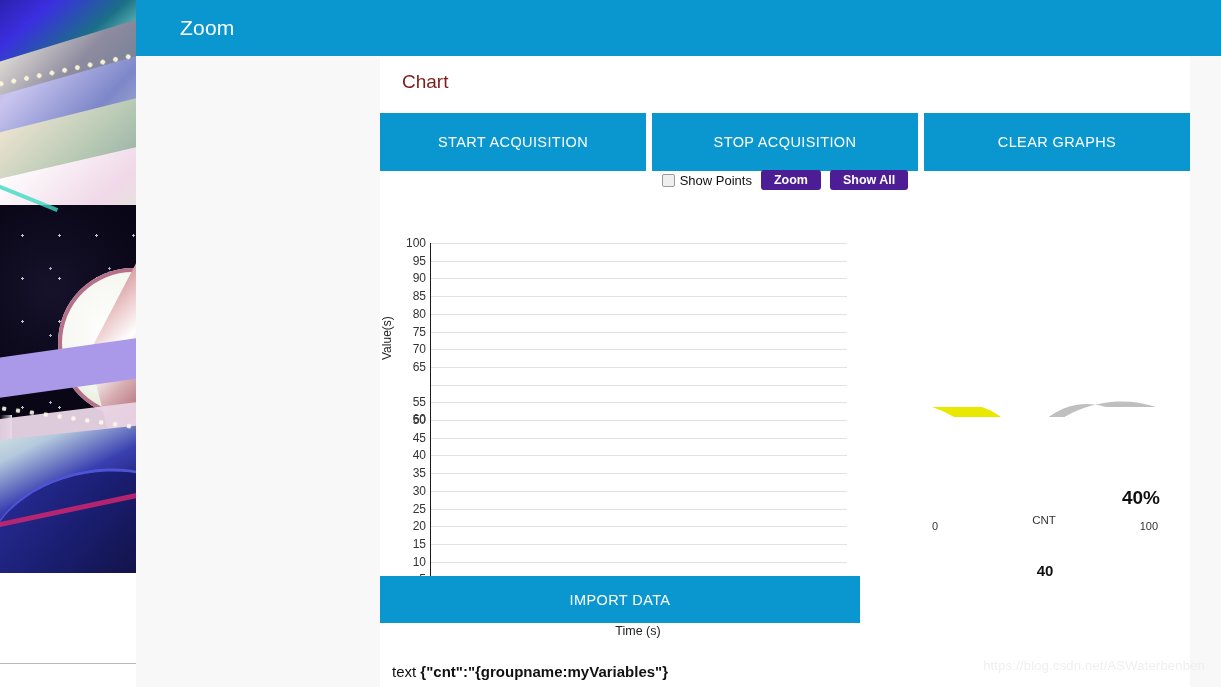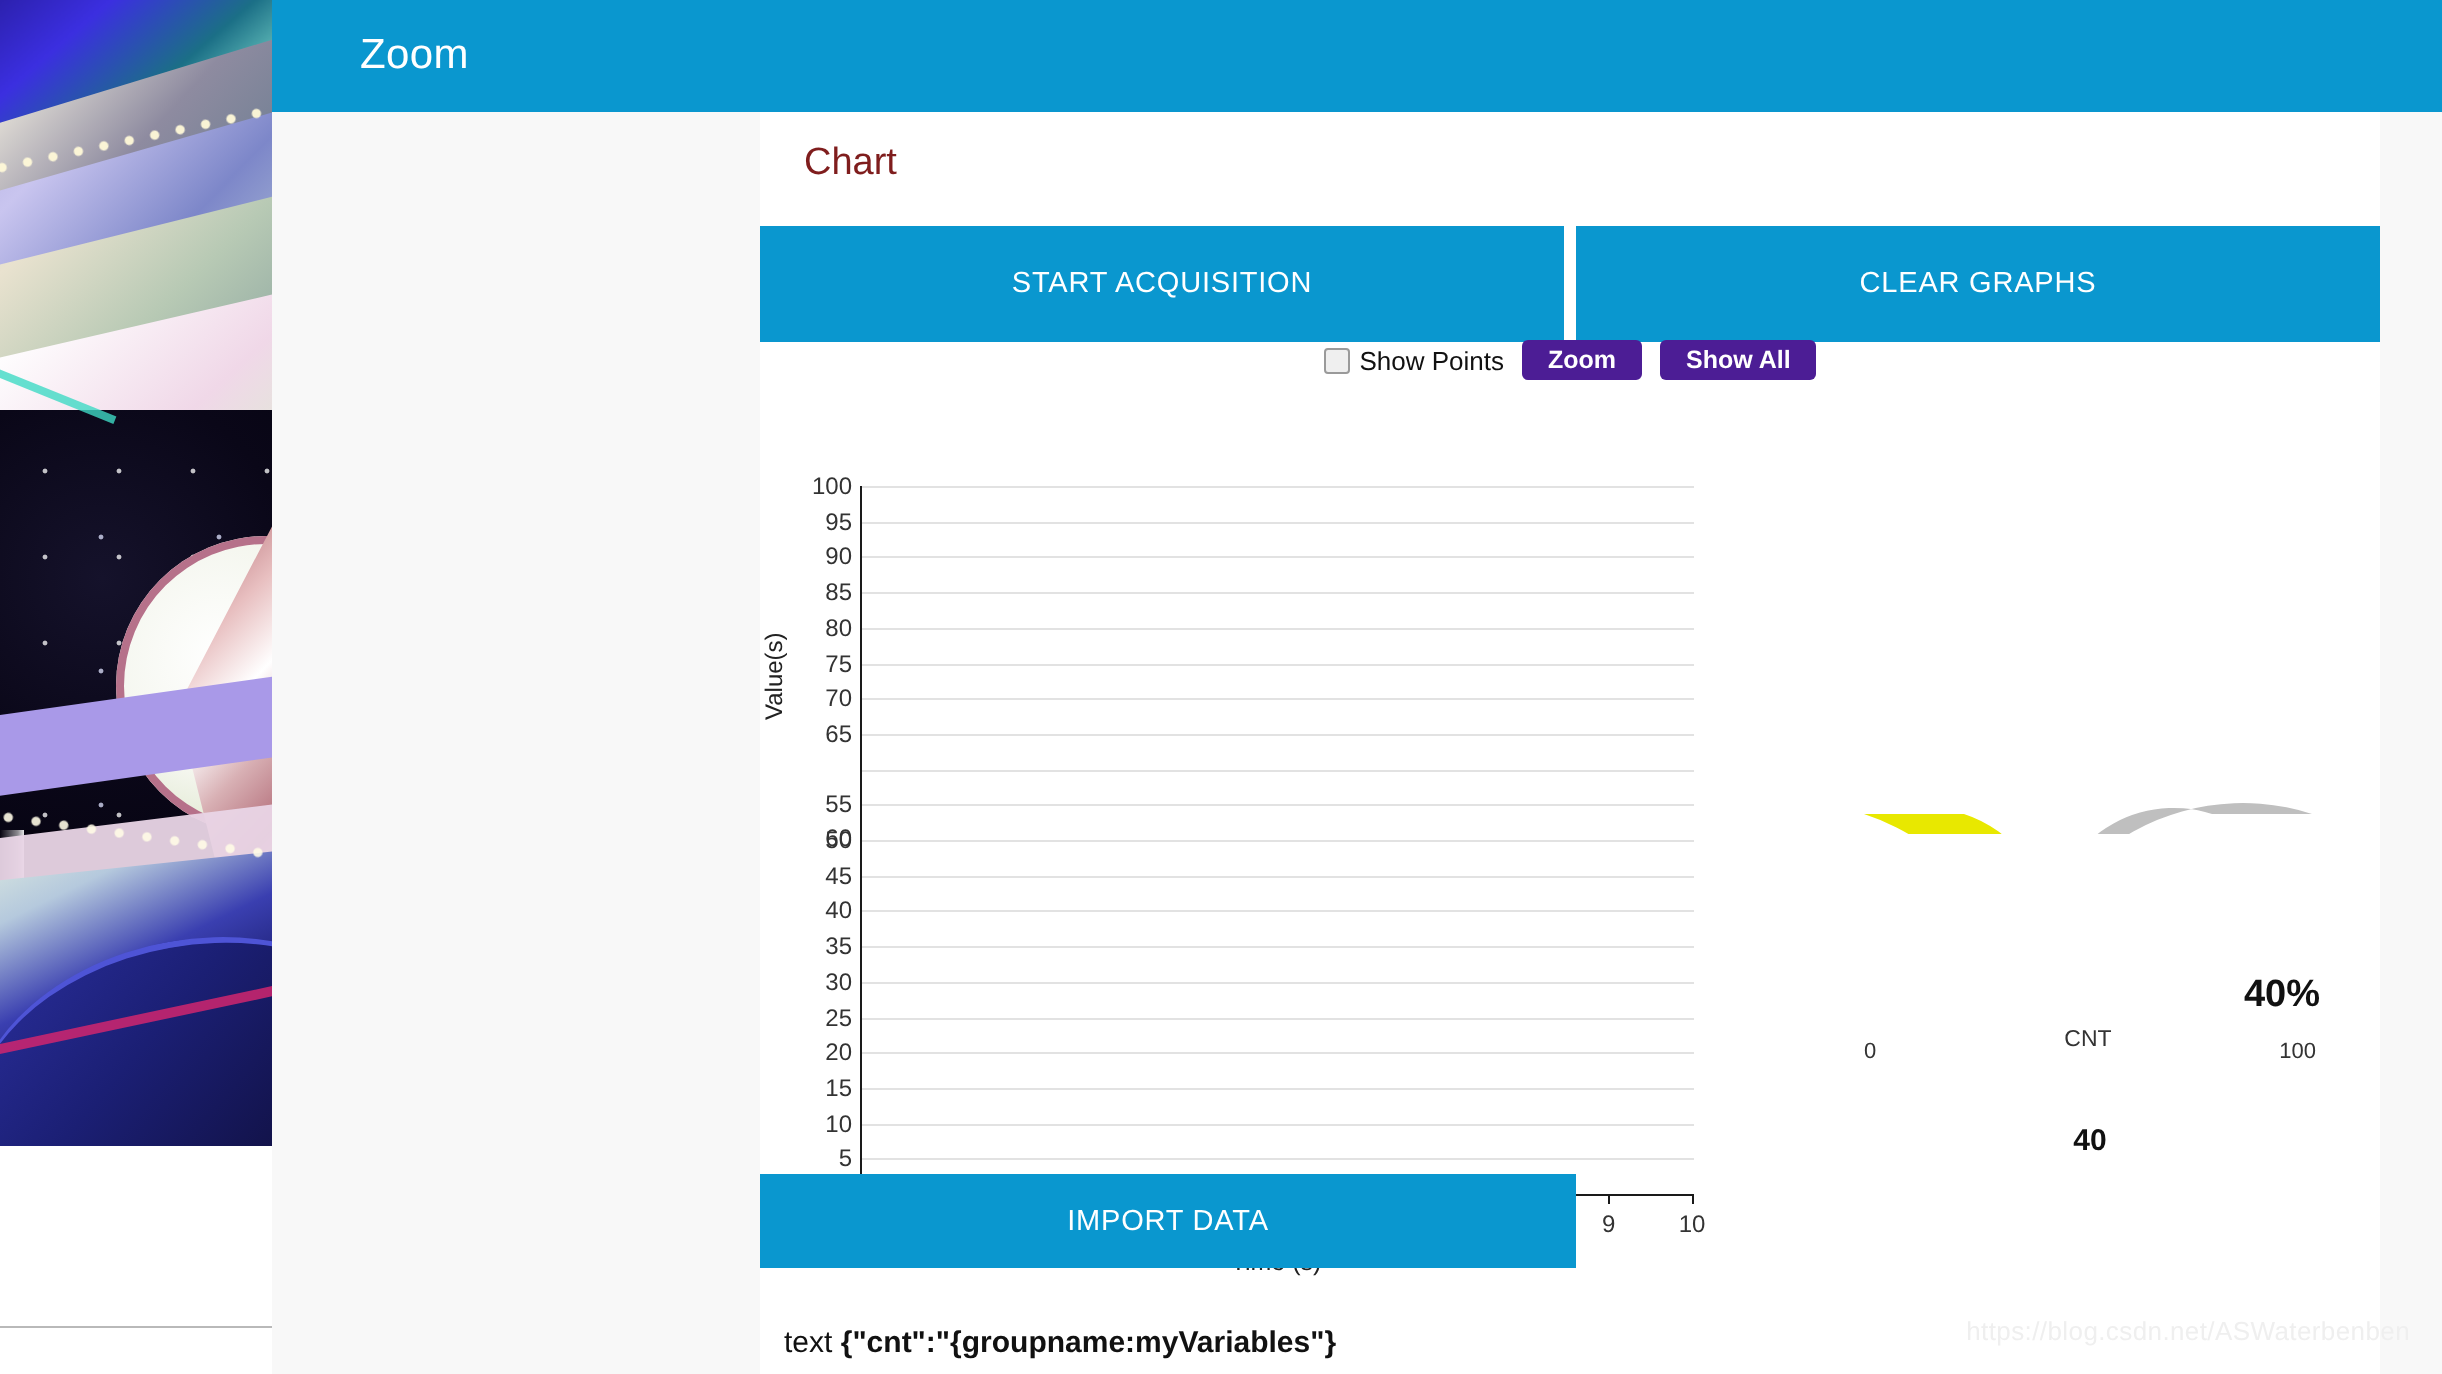--- a/index.html
+++ b/index.html
@@ -273,22 +273,22 @@
     position: absolute; right: 2px; top: 238px;
     font-size: 11px; color: #333;
   }
   .readout {
     position: absolute; left: 0; top: 372px; width: 290px;
     text-align: center; font-size: 15px; font-weight: bold; color: #111;
   }
 
   
   .import-btn {
-    position: absolute; left: 0; top: 531px;
-    width: 408px; height: 47px;
+    position: absolute; left: 0; top: 520px;
+    width: 480px; height: 47px;
     background: #0a97cf; color: #fff; border: none;
     font-family: "Liberation Sans", sans-serif;
     font-size: 14.5px; letter-spacing: .4px; cursor: pointer;
   }
   .code-line {
     position: absolute; left: 12px; top: 607px;
     font-size: 15px; color: #111;
   }
   .code-line .lbl { font-weight: normal; }
   .code-line .json { font-weight: bold; }
@@ -334,20 +334,21 @@
     <div class="appbar">
       <div class="appbar-title">Zoom</div>
     </div>
 
     <div class="card">
 
       <div class="card-title">Chart</div>
 
       <div class="btn-row">
         <button class="btn">START ACQUISITION</button>
+        <button class="btn">STOP ACQUISITION</button>
         <button class="btn">CLEAR GRAPHS</button>
       </div>
 
       <div class="chart-tools">
         <span class="cb-wrap">
           <span class="cb"></span>
           <span class="cb-label">Show Points</span>
         </span>
         <button class="tool-btn">Zoom</button>
         <button class="tool-btn">Show All</button>

